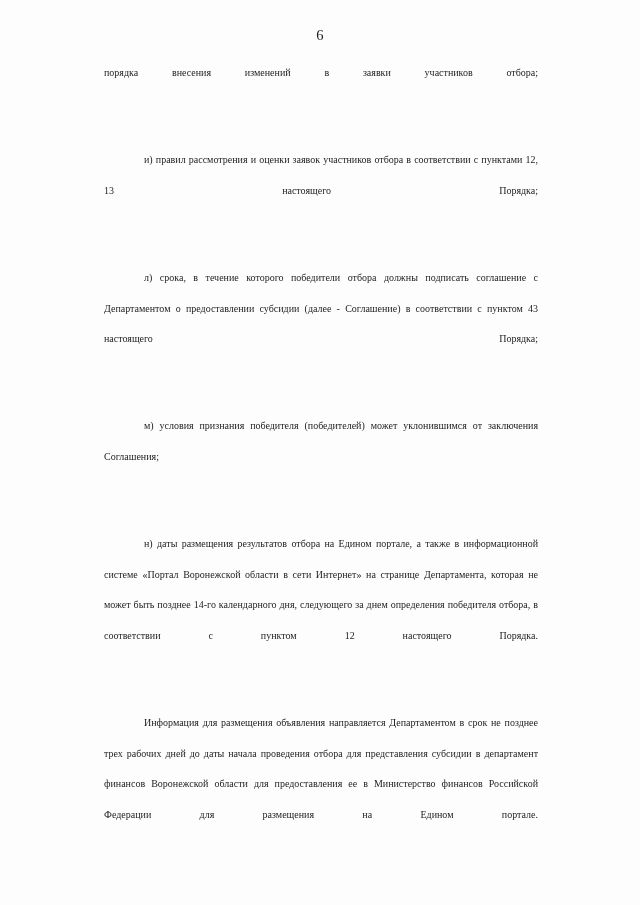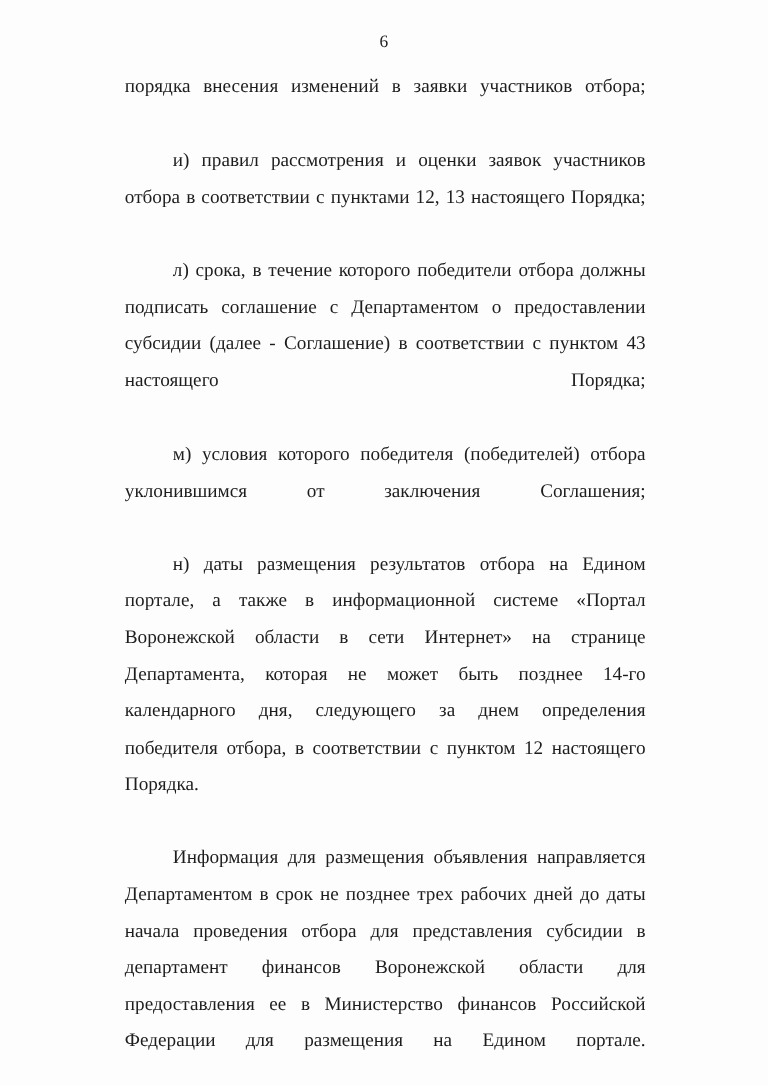--- a/index.html
+++ b/index.html
@@ -35,31 +35,32 @@
     letter-spacing: 0.2px;
   }
   .body-text {
     position: absolute;
     top: 58px;
     left: 104px;
     width: 434px;
   }
   p.para {
     margin: 0 0 0 0;
-    font-size: 16px;
+    font-size: 10px;
     line-height: 30.6px;
     text-align: justify;
     text-justify: inter-word;
     text-indent: 0;
     color: #1d1d1d;
     word-spacing: 0.2px;
     hyphens: none;
   }
   p.para.indent {
     text-indent: 40px;
+    margin-top: 26px;
   }
   
   p.para::after {
     content: "";
     display: inline-block;
     width: 100%;
   }
 </style>
 </head>
 <body>
@@ -70,21 +71,21 @@
 
   <div class="body-text">
 
     <p class="para">порядка внесения изменений в заявки участников отбора;</p>
 
     <p class="para indent">и) правил рассмотрения и оценки заявок участников отбора в соответствии с пунктами 12, 13 настоящего Порядка;</p>
 
 
     <p class="para indent">л) срока, в течение которого победители отбора должны подписать соглашение с Департаментом о предоставлении субсидии (далее - Соглашение) в соответствии с пунктом 43 настоящего Порядка;</p>
 
-    <p class="para indent">м) условия которого победителя (победителей) отбора уклонившимся от заключения Соглашения;</p>
+    <p class="para indent">м) условия признания победителя (победителей) может уклонившимся от заключения Соглашения;</p>
 
     <p class="para indent">н) даты размещения результатов отбора на Едином портале, а также в информационной системе «Портал Воронежской области в сети Интернет» на странице Департамента, которая не может быть позднее 14-го календарного дня, следующего за днем определения победителя отбора, в соответствии с пунктом 12 настоящего Порядка.</p>
 
     <p class="para indent">Информация для размещения объявления направляется Департаментом в срок не позднее трех рабочих дней до даты начала проведения отбора для представления субсидии в департамент финансов Воронежской области для предоставления ее в Министерство финансов Российской Федерации для размещения на Едином портале.</p>
 
   </div>
 
 </div>
 
 </body></html>

